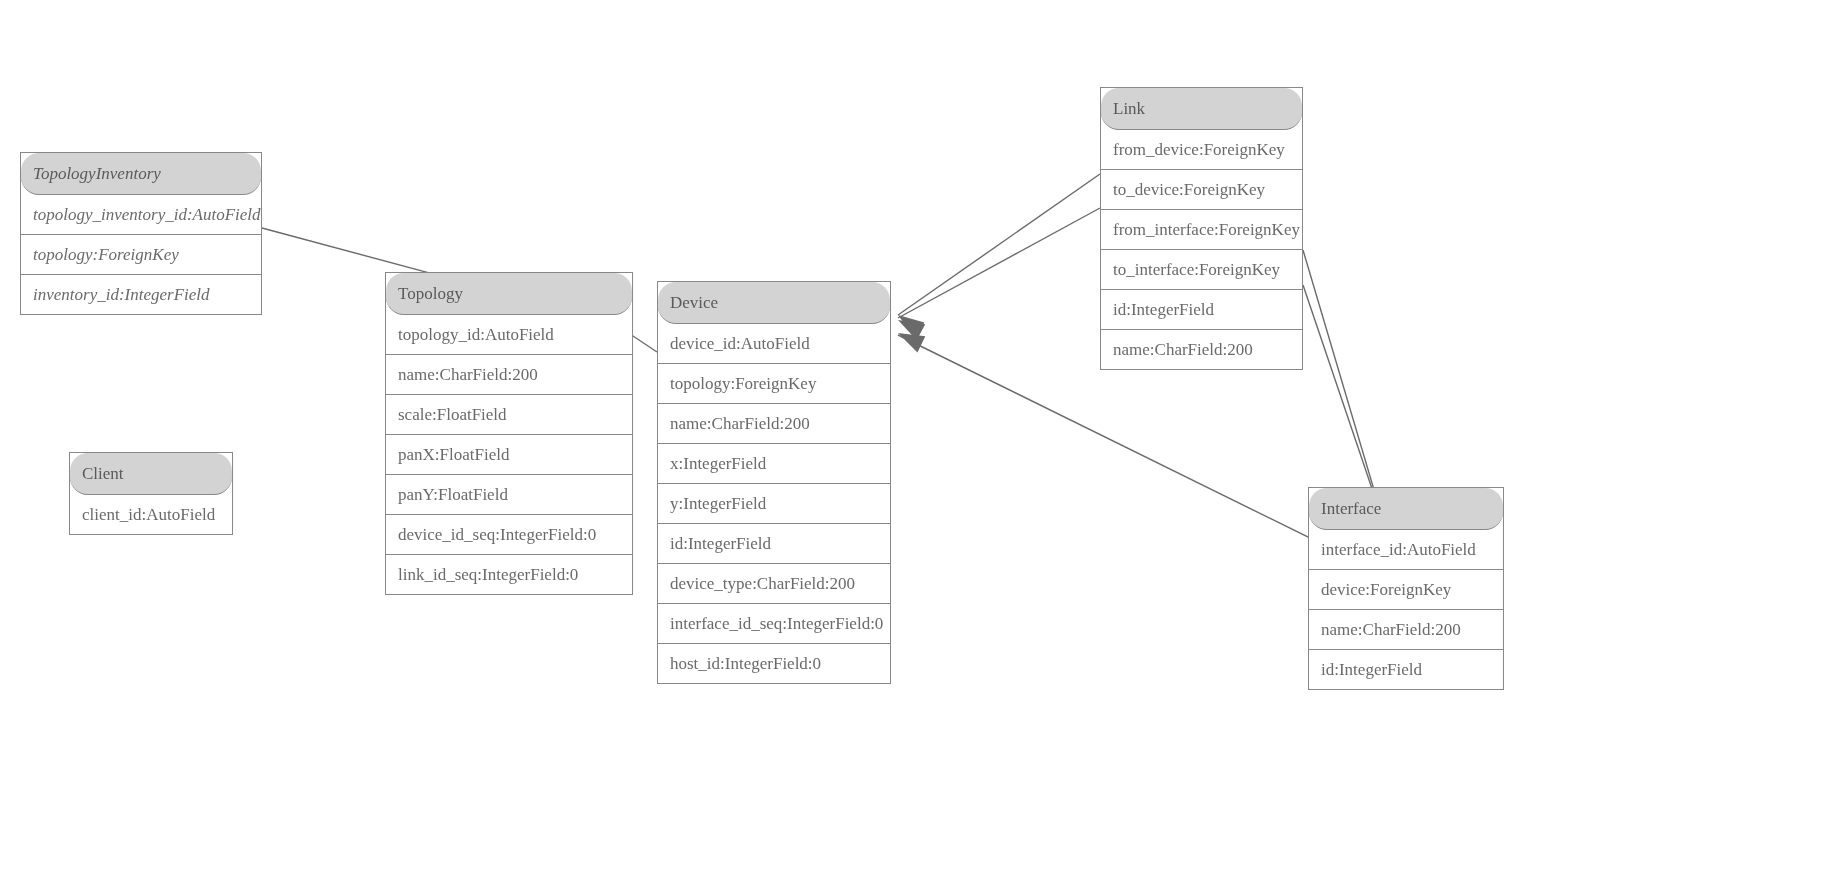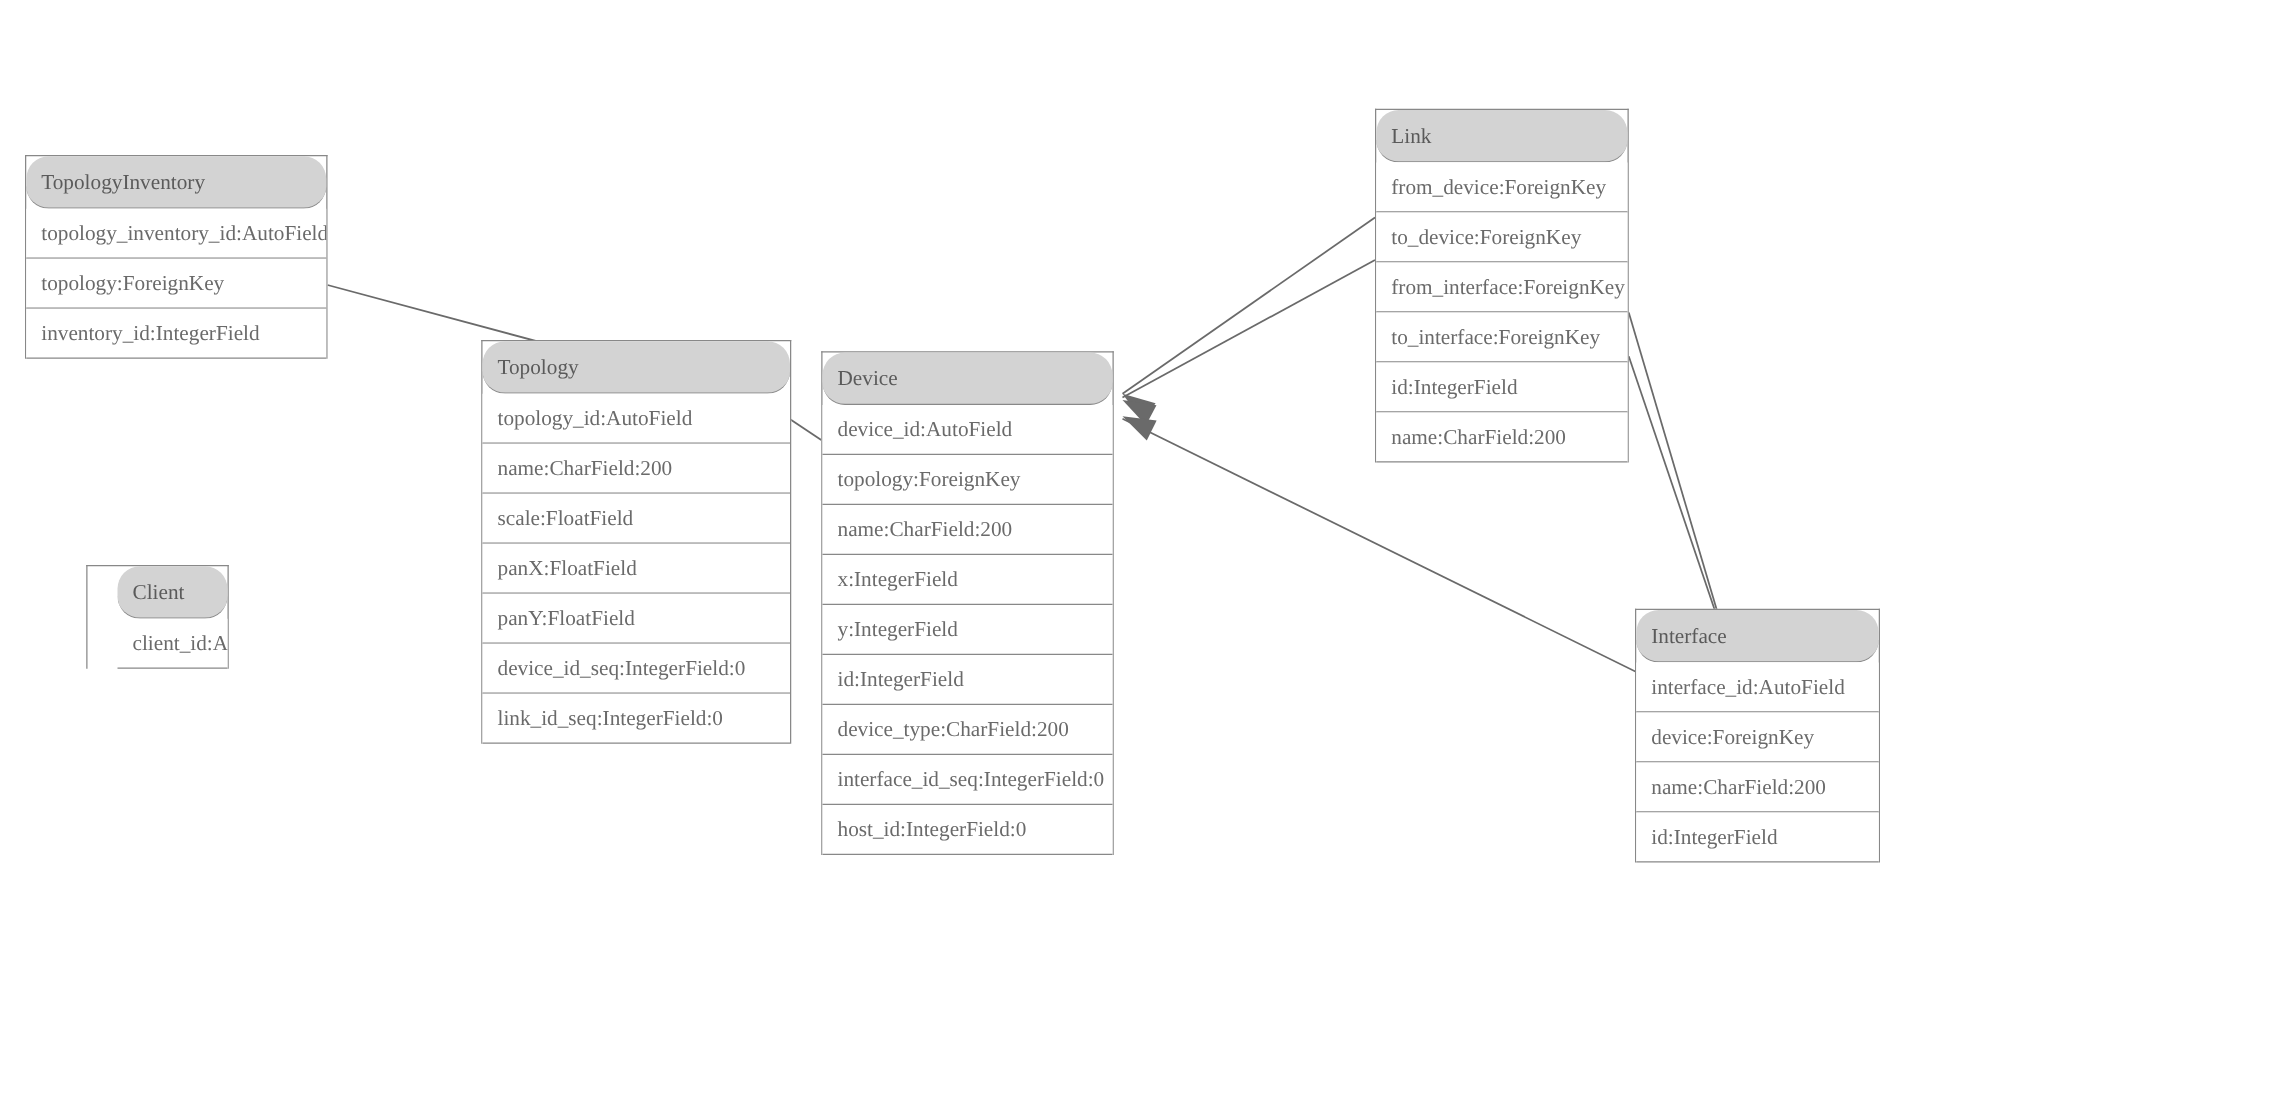--- a/index.html
+++ b/index.html
@@ -73,37 +73,37 @@
         <polygon points="0,0 -26,-9 -26,9" transform="translate(606,320) rotate(213)"></polygon>
         <polygon points="0,0 -26,-9 -26,9" transform="translate(898,315) rotate(215)"></polygon>
         <polygon points="0,0 -26,-9 -26,9" transform="translate(898,320) rotate(208)"></polygon>
         <polygon points="0,0 -26,-9 -26,9" transform="translate(898,333) rotate(206)"></polygon>
         <polygon points="0,0 -26,-9 -26,9" transform="translate(1385,527) rotate(73)"></polygon>
         <polygon points="0,0 -26,-9 -26,9" transform="translate(1385,527) rotate(73)"></polygon>
       </g>
   </svg>
 
   <div id="entities-layer">
-      <div class="entity" style="left: 20px; top: 124px; width: 242px;">
+      <div class="entity" style="left: 20px; top: 152px; width: 242px; font-style: italic;">
         <div class="entity-header">TopologyInventory</div>
         <div class="entity-row">topology_inventory_id:AutoField</div>
         <div class="entity-row">topology:ForeignKey</div>
         <div class="entity-row">inventory_id:IntegerField</div>
       </div>
       <div class="entity" style="left: 385px; top: 272px; width: 248px;">
         <div class="entity-header">Topology</div>
         <div class="entity-row">topology_id:AutoField</div>
         <div class="entity-row">name:CharField:200</div>
         <div class="entity-row">scale:FloatField</div>
         <div class="entity-row">panX:FloatField</div>
         <div class="entity-row">panY:FloatField</div>
         <div class="entity-row">device_id_seq:IntegerField:0</div>
         <div class="entity-row">link_id_seq:IntegerField:0</div>
       </div>
-      <div class="entity" style="left: 69px; top: 452px; width: 114px; padding-left: 24px;">
+      <div class="entity" style="left: 69px; top: 452px; width: 164px;">
         <div class="entity-header">Client</div>
         <div class="entity-row">client_id:AutoField</div>
       </div>
       <div class="entity" style="left: 657px; top: 269px; width: 234px; margin-top: 12px;">
         <div class="entity-header">Device</div>
         <div class="entity-row">device_id:AutoField</div>
         <div class="entity-row">topology:ForeignKey</div>
         <div class="entity-row">name:CharField:200</div>
         <div class="entity-row">x:IntegerField</div>
         <div class="entity-row">y:IntegerField</div>

